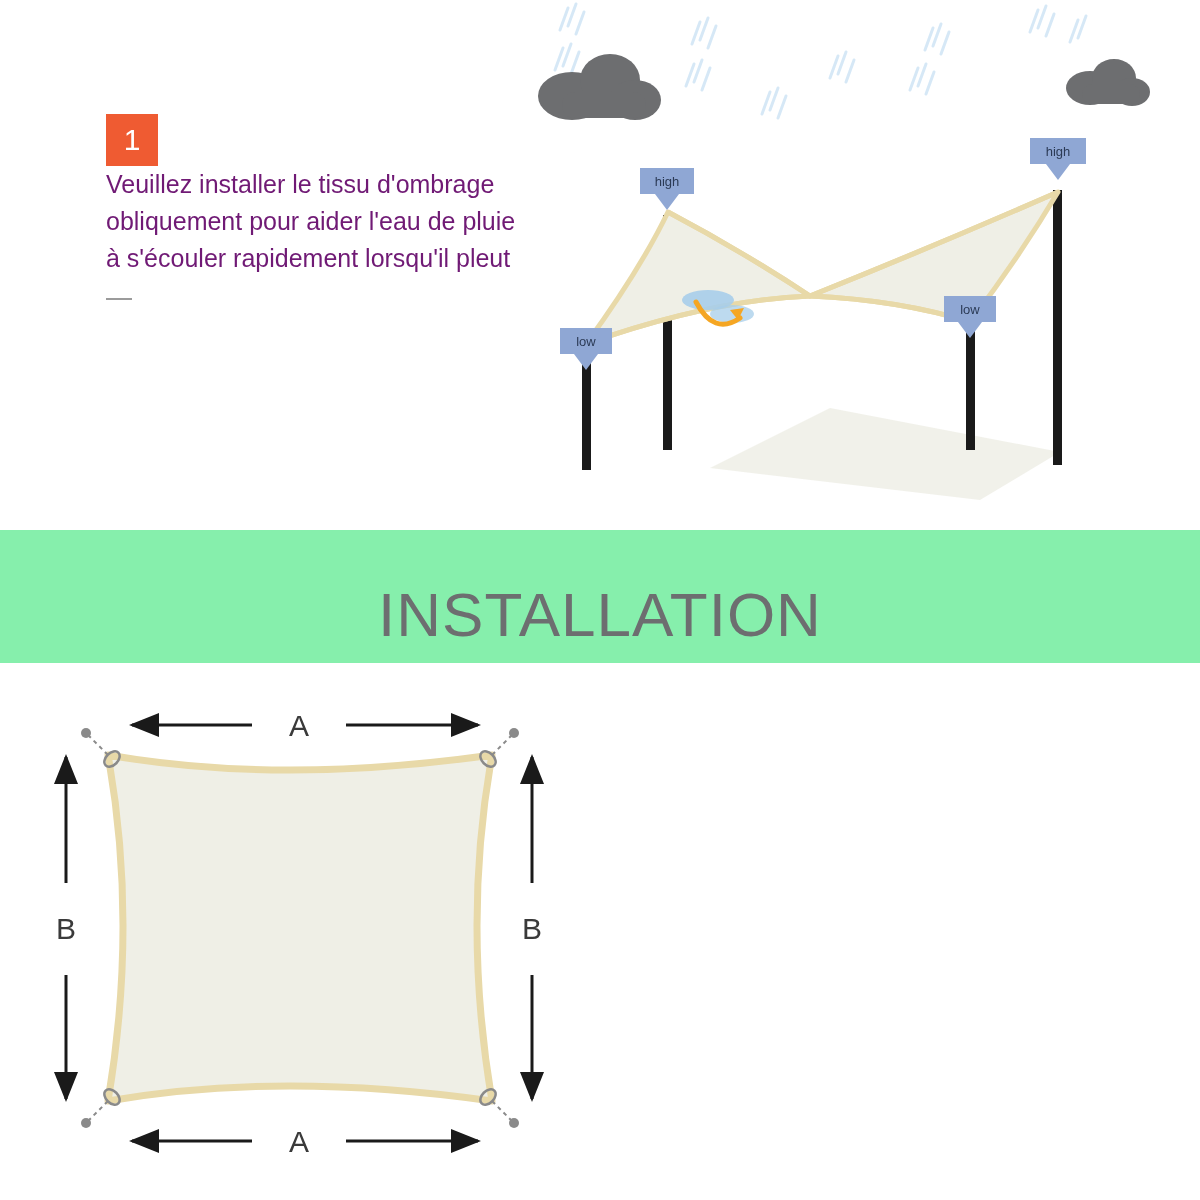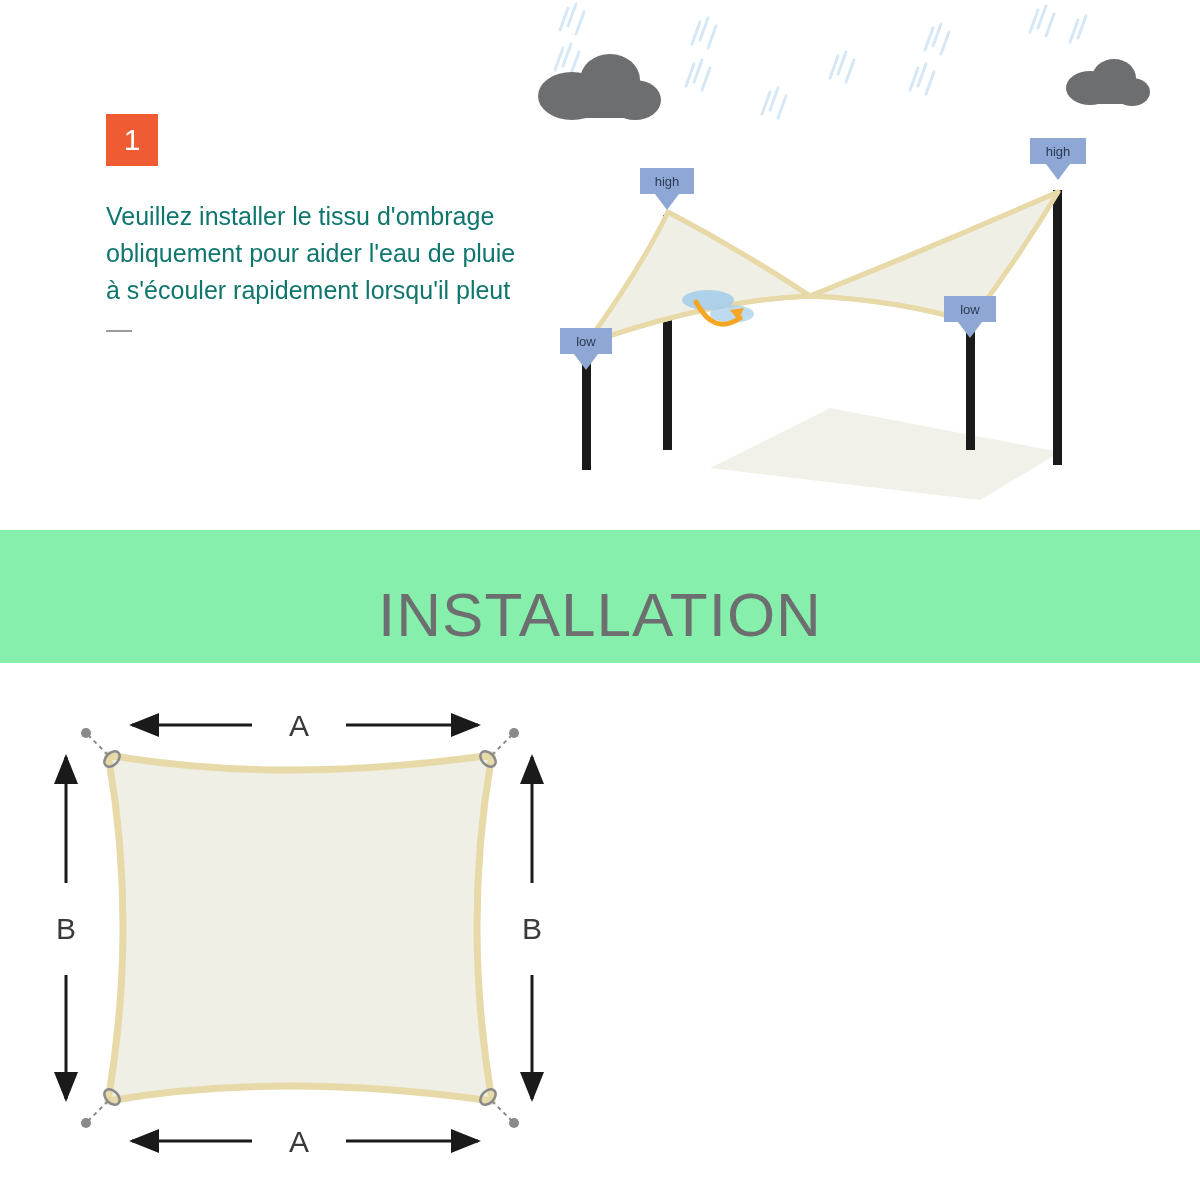--- a/index.html
+++ b/index.html
@@ -37,22 +37,21 @@
   }
 
   #step1-block {
     position: absolute;
     left: 106px;
     top: 114px;
     width: 430px;
   }
 
   .step-text {
-    margin-top: 32px;
-    color: #0f766e;
+    color: #701a75;
     font-size: 25px;
     line-height: 1.47;
     font-family: "Liberation Sans", sans-serif;
   }
   .step-rule {
     margin-top: 22px;
     width: 26px;
     height: 2px;
     background: #9b9b9b;
   }

